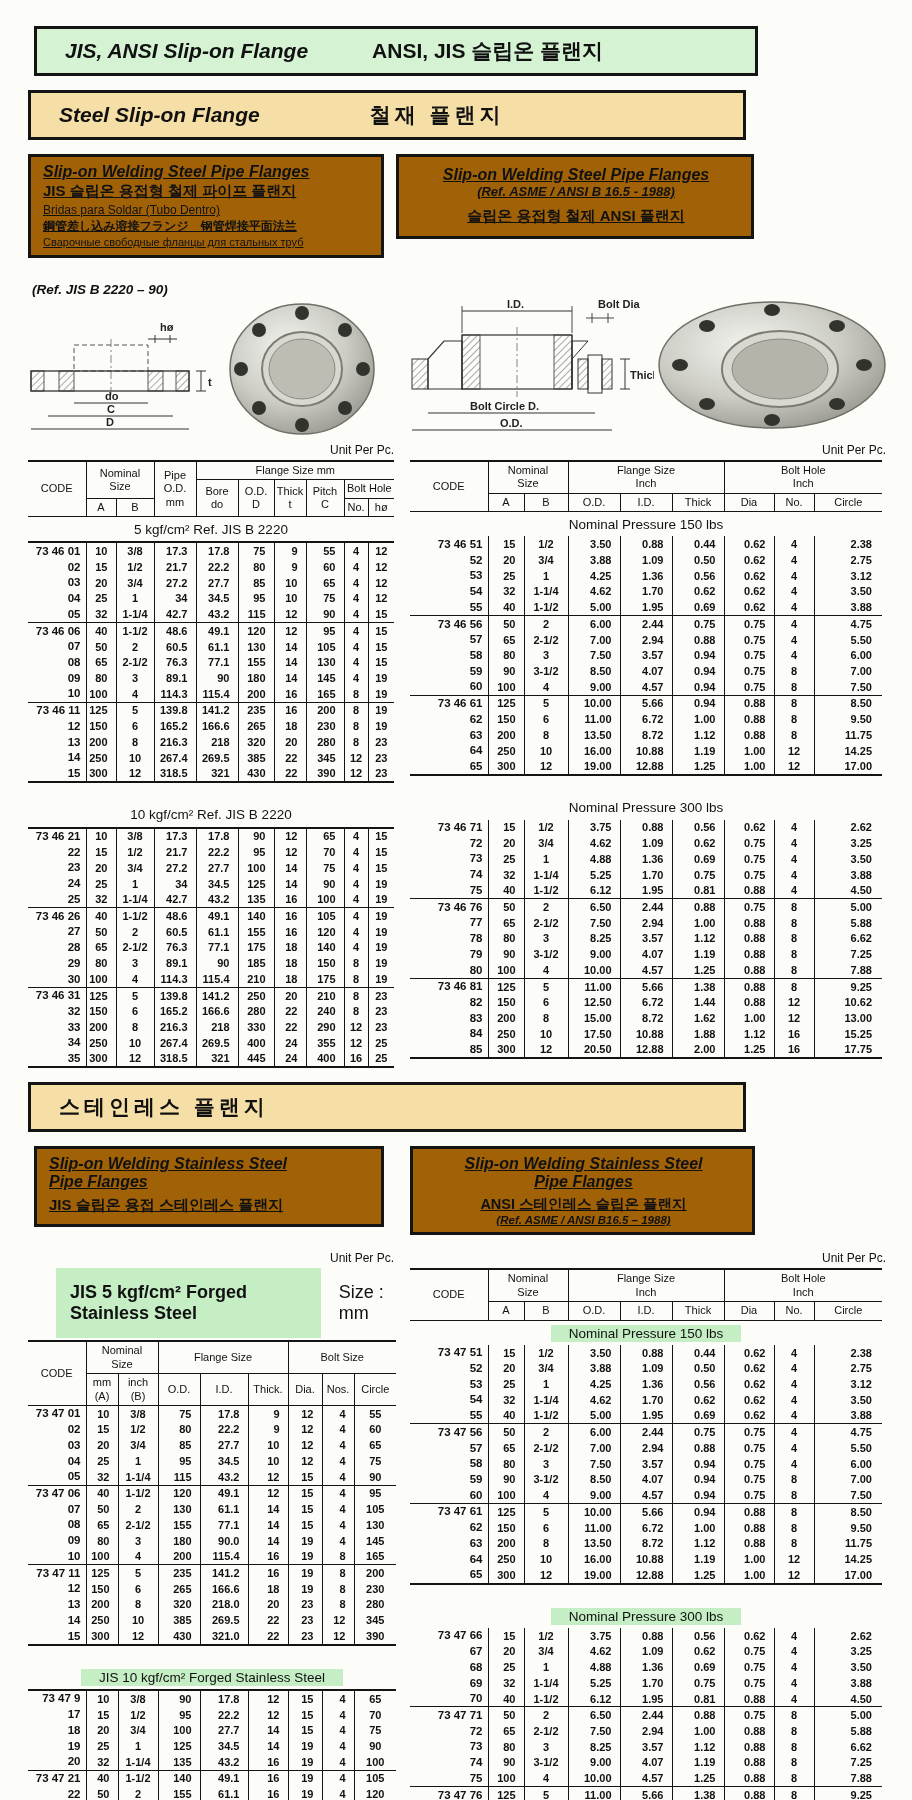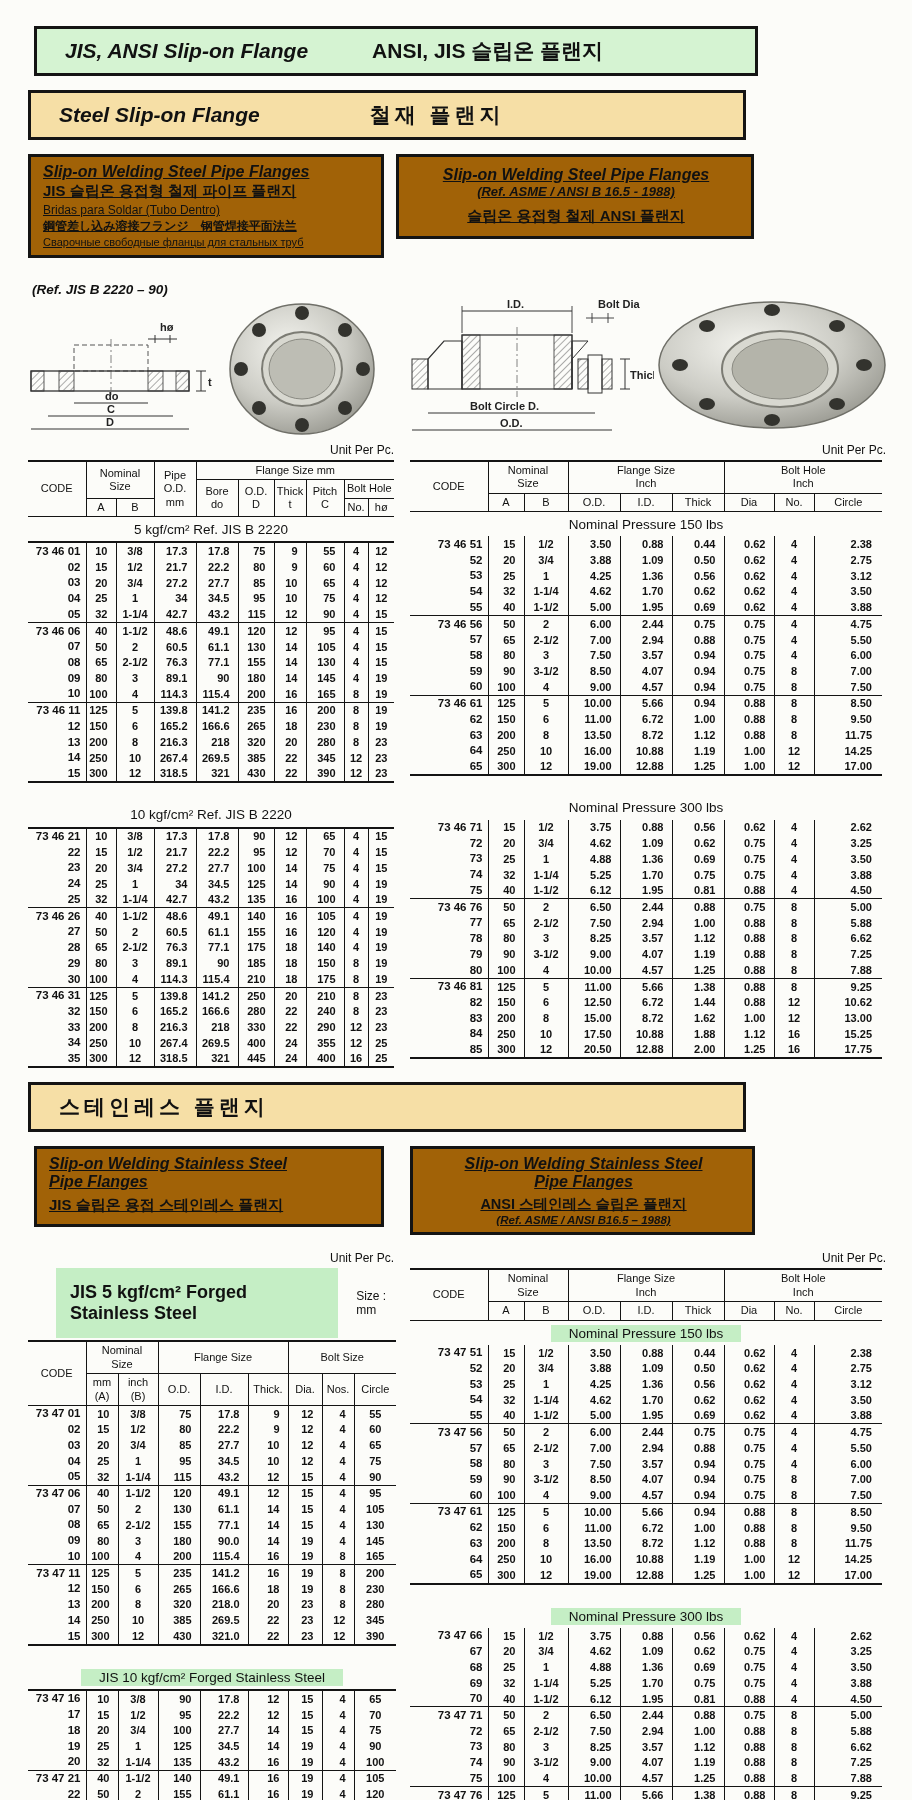--- a/index.html
+++ b/index.html
@@ -83,21 +83,21 @@
   .tables-row { display:flex; align-items:flex-start; }
   .col-left { width:372px; }
   .col-right { width:482px; margin-left:10px; }
 
   
   .ss-left-head { display:flex; align-items:center; margin-bottom:2px; }
   .green-strip {
     background:#c5eec5; font-weight:bold; font-size:18px;
     padding:14px 14px; margin-left:28px;
   }
-  .size-note { font-size:12px; margin-left:18px; }
+  .size-note { font-size:18px; margin-left:18px; }
 
   .section-gap { height:14px; }
 </style>
 </head>
 <body>
 
 <div class="page">
 
   <div class="bar bar-green">
     <span>JIS, ANSI Slip-on Flange</span>
@@ -1248,21 +1248,21 @@
               <td class="c4">321.0</td>
               <td class="c5">22</td>
               <td class="c6">23</td>
               <td class="c7">12</td>
               <td class="c8">390</td>
             </tr>
             <tr class="banner-row gap">
               <td colspan="9"><span class="banner-text">JIS 10 kgf/cm² Forged Stainless Steel</span></td>
             </tr>
             <tr class="group-start after-banner">
-              <td class="c-code">73 47 16</td>
+              <td class="c-code">73 47 9</td>
               <td class="c1">10</td>
               <td class="c2">3/8</td>
               <td class="c3">90</td>
               <td class="c4">17.8</td>
               <td class="c5">12</td>
               <td class="c6">15</td>
               <td class="c7">4</td>
               <td class="c8">65</td>
             </tr>
             <tr>

